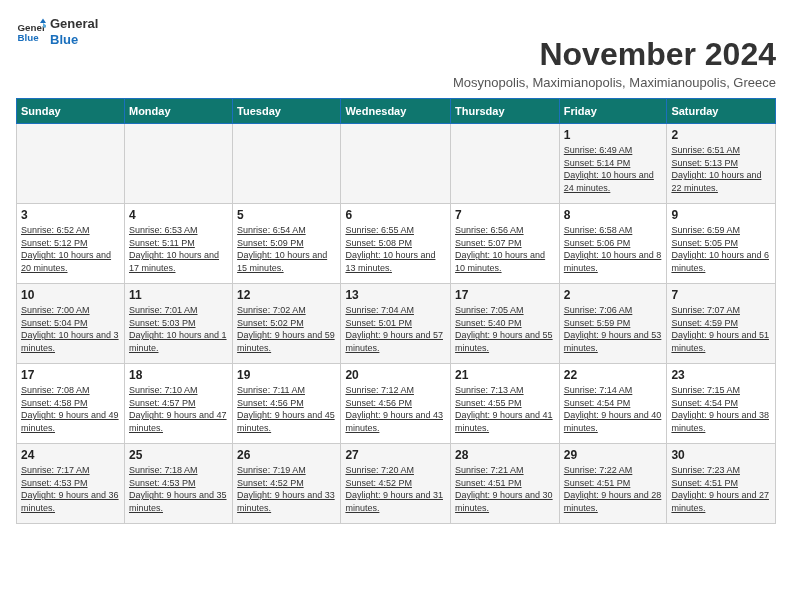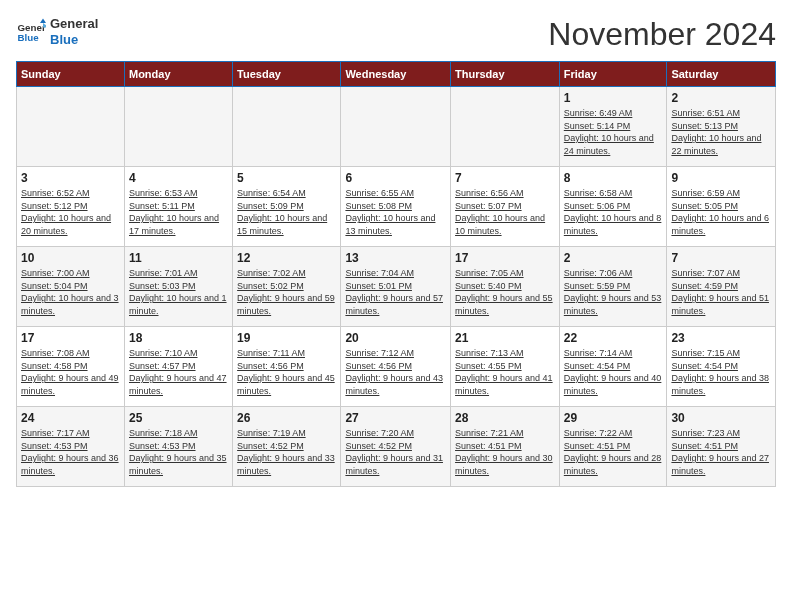--- a/index.html
+++ b/index.html
@@ -23,35 +23,36 @@
     }
     .logo-icon {
       width: 30px;
       height: 30px;
     }
     .title-area {
       text-align: right;
     }
     .month-title {
       font-size: 32px;
-      font-weight: normal;
+      font-weight: bold;
       color: #333;
+      margin-top: 20px;
     }
     .location-title {
       font-size: 13px;
       color: #555;
       margin-top: 2px;
     }
     table {
       width: 100%;
       border-collapse: collapse;
       font-size: 10px;
     }
     thead th {
-      background-color: #7f1d1d;
+      background-color: #0f766e;
       color: #fff;
       padding: 6px 4px;
       text-align: left;
       font-size: 11px;
       font-weight: bold;
       border: 1px solid #1a6fbd;
     }
     tbody td {
       border: 1px solid #ccc;
       vertical-align: top;
@@ -93,20 +94,21 @@
       <polygon points="32,8 40,8 36,2" fill="#1a6fbd"></polygon>
       <polygon points="36,8 44,14 36,14" fill="#5aabdd"></polygon>
     </svg>
     <div style="display:flex;flex-direction:column;line-height:1.2;">
       <span style="font-size:13px;font-weight:bold;color:#333;">General</span>
       <span style="font-size:13px;font-weight:bold;color:#1a6fbd;">Blue</span>
     </div>
   </div>
   <div class="title-area">
     <div class="month-title">November 2024</div>
+    <div class="location-title">Mosynopolis, Maximianopolis, Maximianoupolis, Greece</div>
   </div>
 </div>
 
 <table>
   <thead>
     <tr>
     <th>Sunday</th>
         <th>Monday</th>
         <th>Tuesday</th>
         <th>Wednesday</th>

